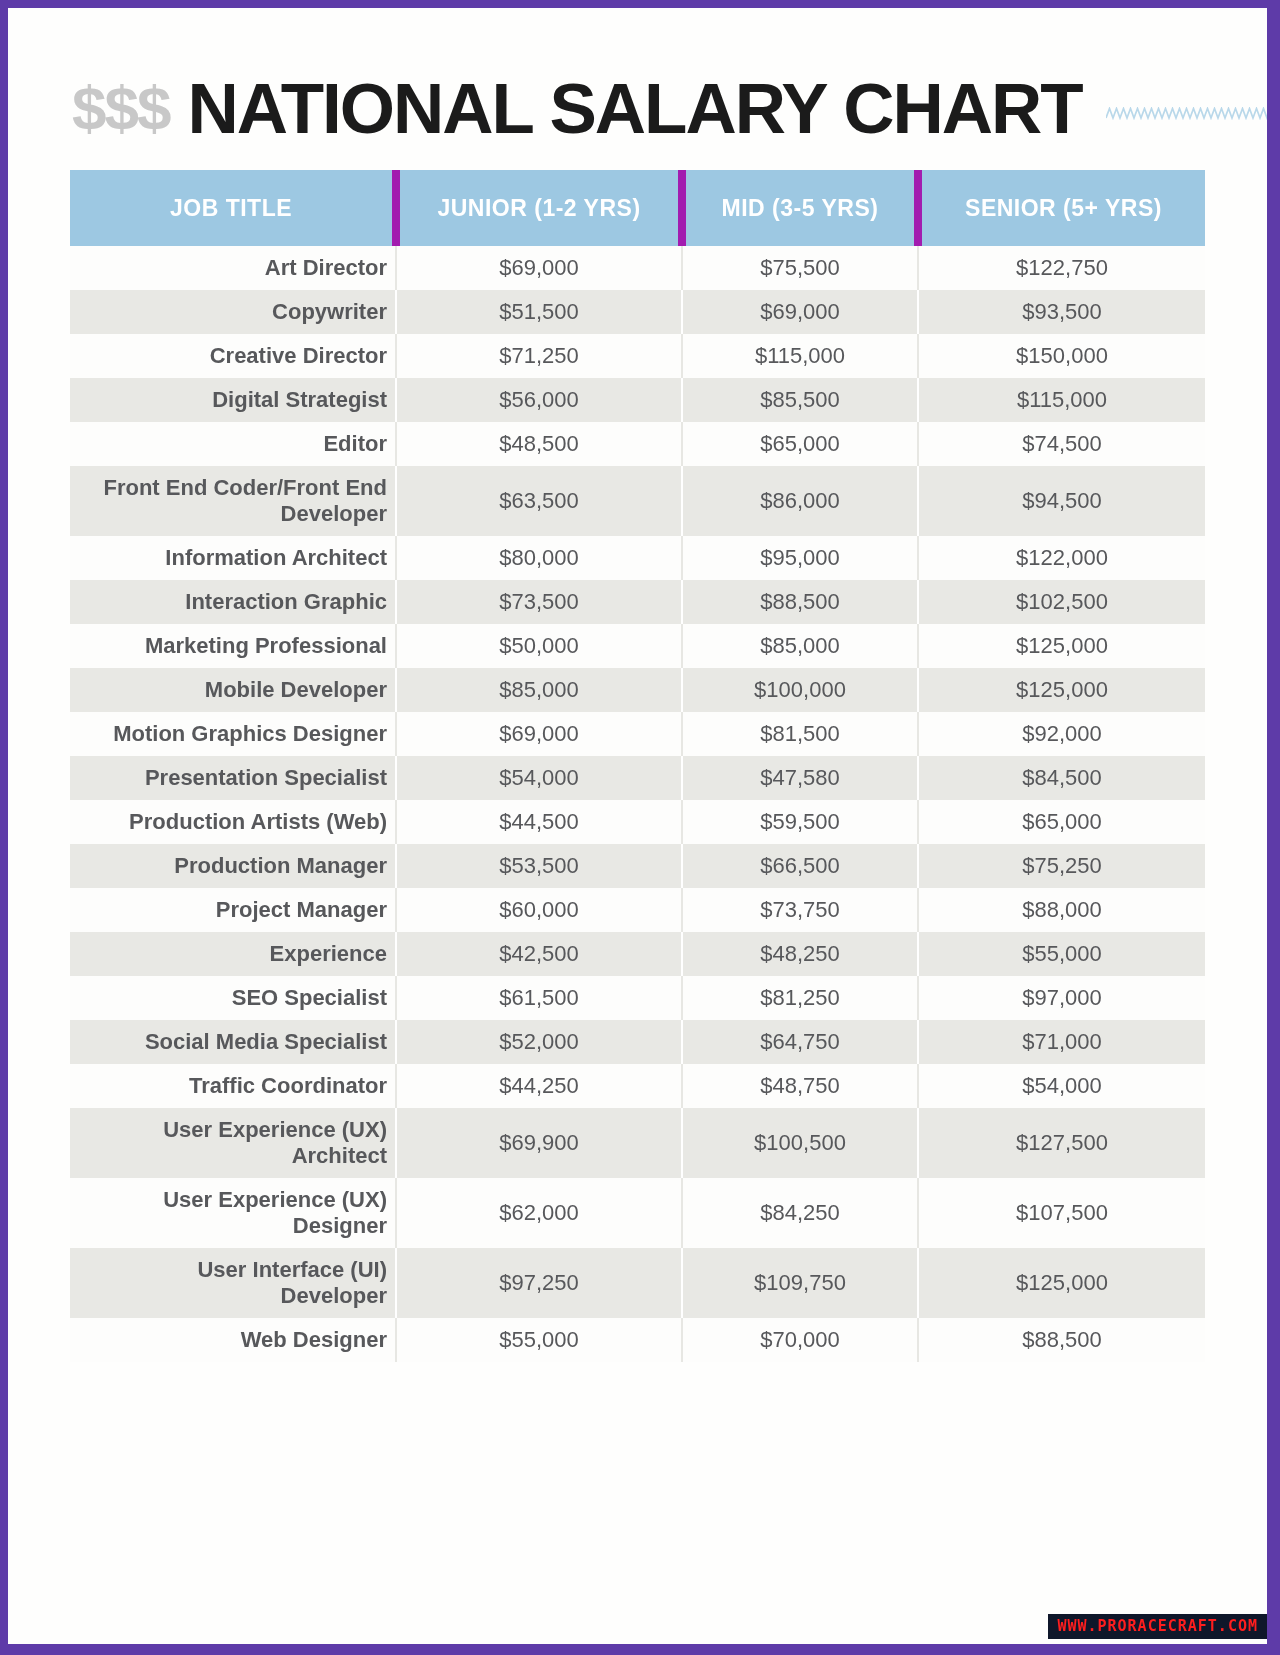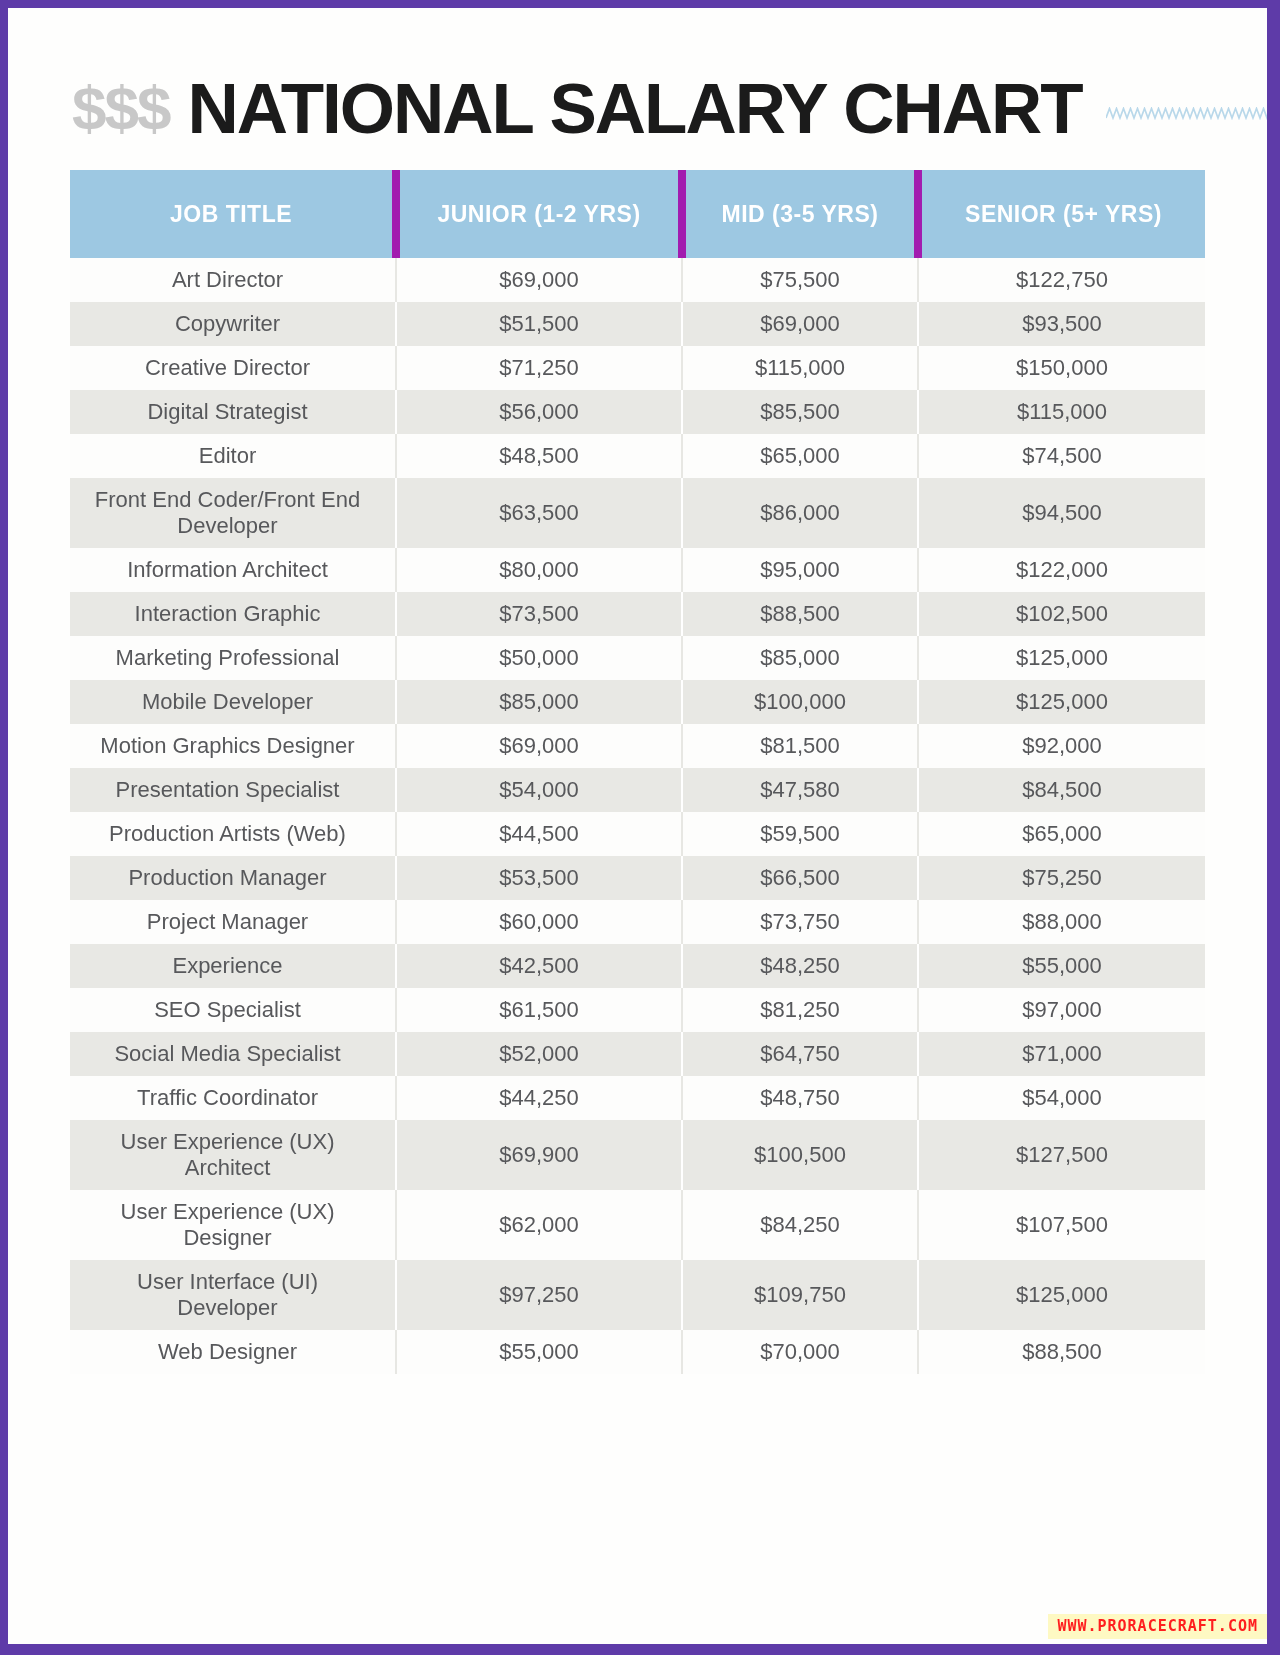--- a/index.html
+++ b/index.html
@@ -24,40 +24,40 @@
   table.salary {
     border-collapse:collapse; table-layout:fixed;
     margin:24px 0 0 62px; width:1135px;
   }
   col.c-job    { width:326px; }
   col.c-junior { width:286px; }
   col.c-mid    { width:236px; }
   col.c-senior { width:287px; }
 
   th {
-    background:#9DC8E2; color:#FFFFFF; height:56px;
+    background:#9DC8E2; color:#FFFFFF; height:76px;
     font-size:23px; font-weight:bold; letter-spacing:0.5px;
-    text-align:center; padding:16px 4px;
+    text-align:center; padding:0 4px;
   }
   th + th { border-left:8px solid #a21caf;margin-top:20px; }
 
   td {
     color:#57585B; font-size:22px; line-height:26px;
     padding:9px 8px; vertical-align:middle;
   }
-  td.job { text-align:center; padding-left:16px; padding-right:26px; }
+  td.job { text-align:right; padding-left:16px; padding-right:8px;font-weight:bold; }
   td.sal { text-align:center; }
   tbody tr:nth-child(odd)  { background:#FDFDFC; }
   tbody tr:nth-child(even) { background:#E8E8E4; }
   td + td { border-left:2px solid #FFFFFF; }
   tbody tr:nth-child(odd) td + td { border-left-color:#E7E7E3; }
 
   .watermark {
     position:absolute; right:0; bottom:5px;
-    background:#fef9c3; color:#FF1E1E;
+    background:#0f172a; color:#FF1E1E;
     font-family:"DejaVu Sans Mono", monospace;
     font-size:15px; font-weight:bold; letter-spacing:1px;
     padding:3px 9px 4px;
   }
 </style>
 </head>
 <body>
 
 <div class="frame">
 

